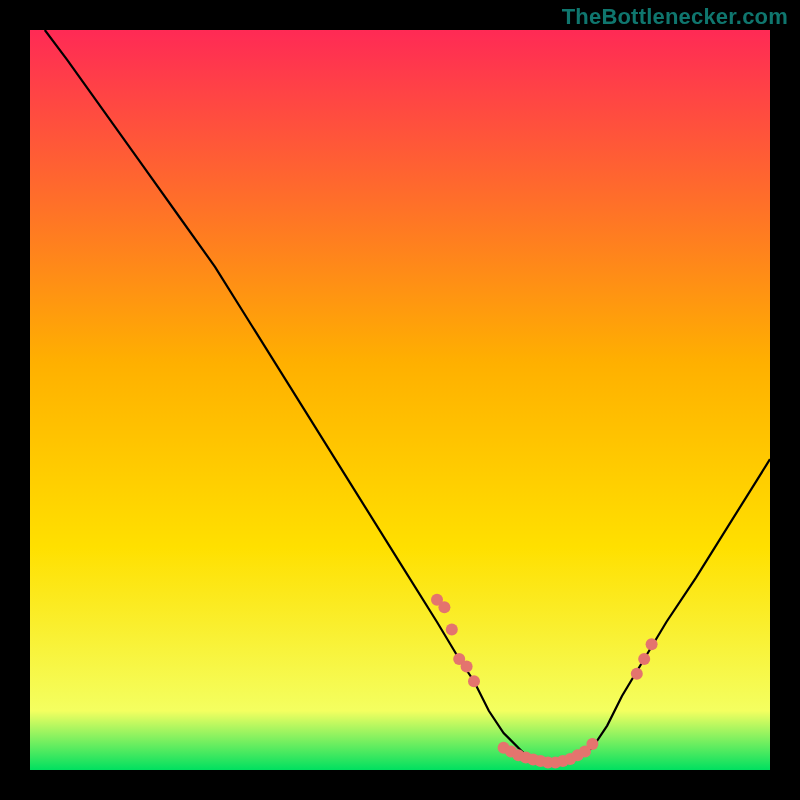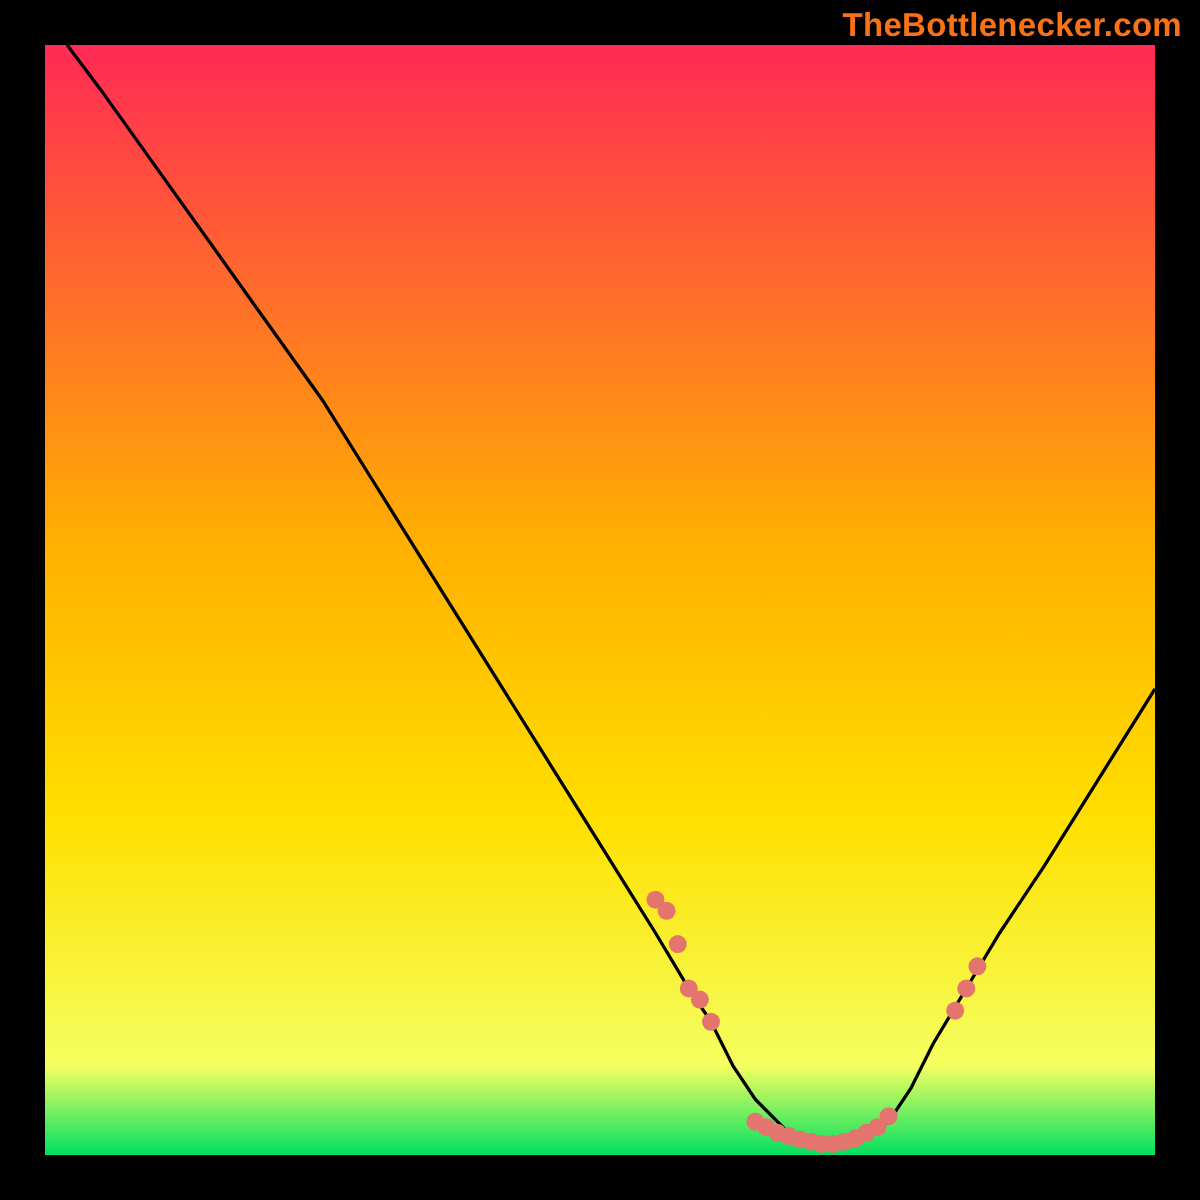--- a/index.html
+++ b/index.html
@@ -14,21 +14,21 @@
   .frame {
     position: absolute;
     left: 0; top: 0;
     width: 800px; height: 800px;
     background: #000;
   }
   .attribution {
     position: absolute;
     top: 4px;
     right: 12px;
-    color: #f97316;
+    color: #0f766e;
     font-size: 22px;
     font-weight: 600;
     letter-spacing: 0.2px;
     pointer-events: none;
     user-select: none;
   }
   .plot-wrap {
     position: absolute;
     left: 30px;
     top: 30px;

